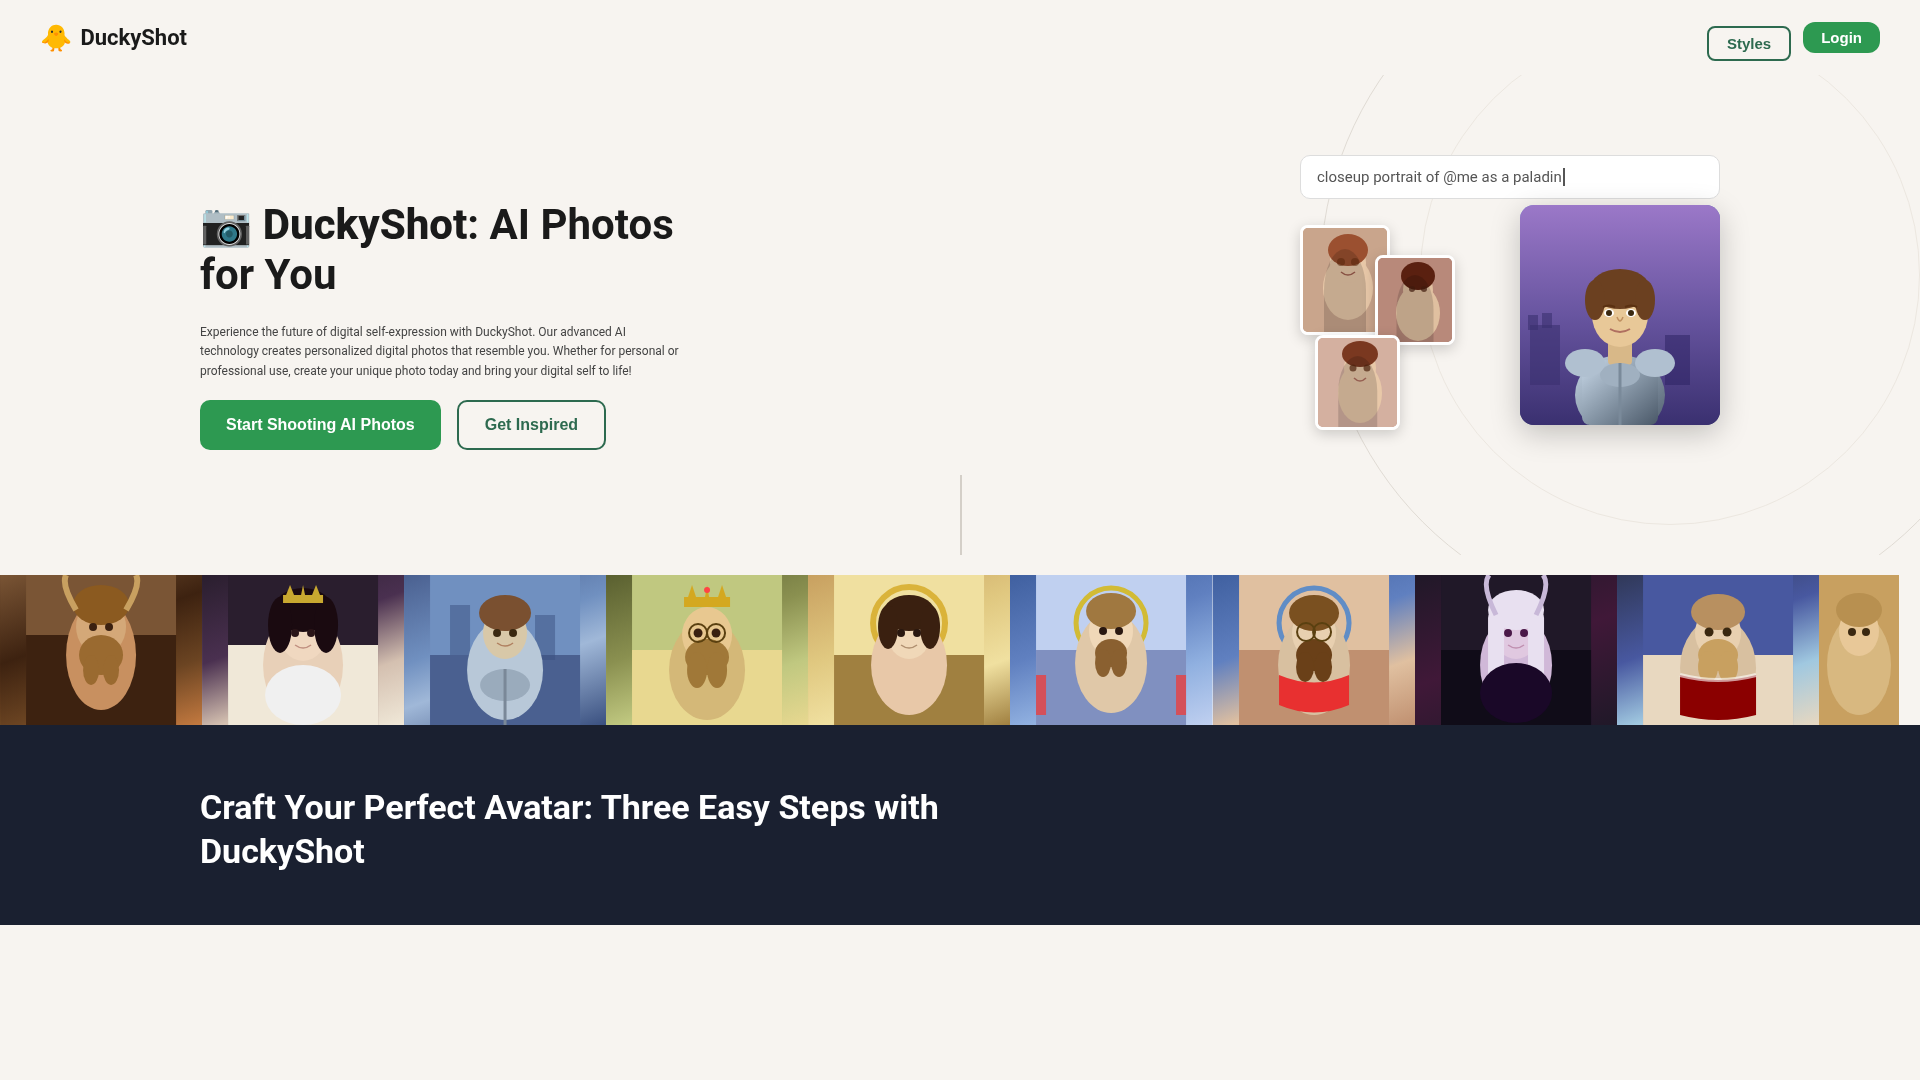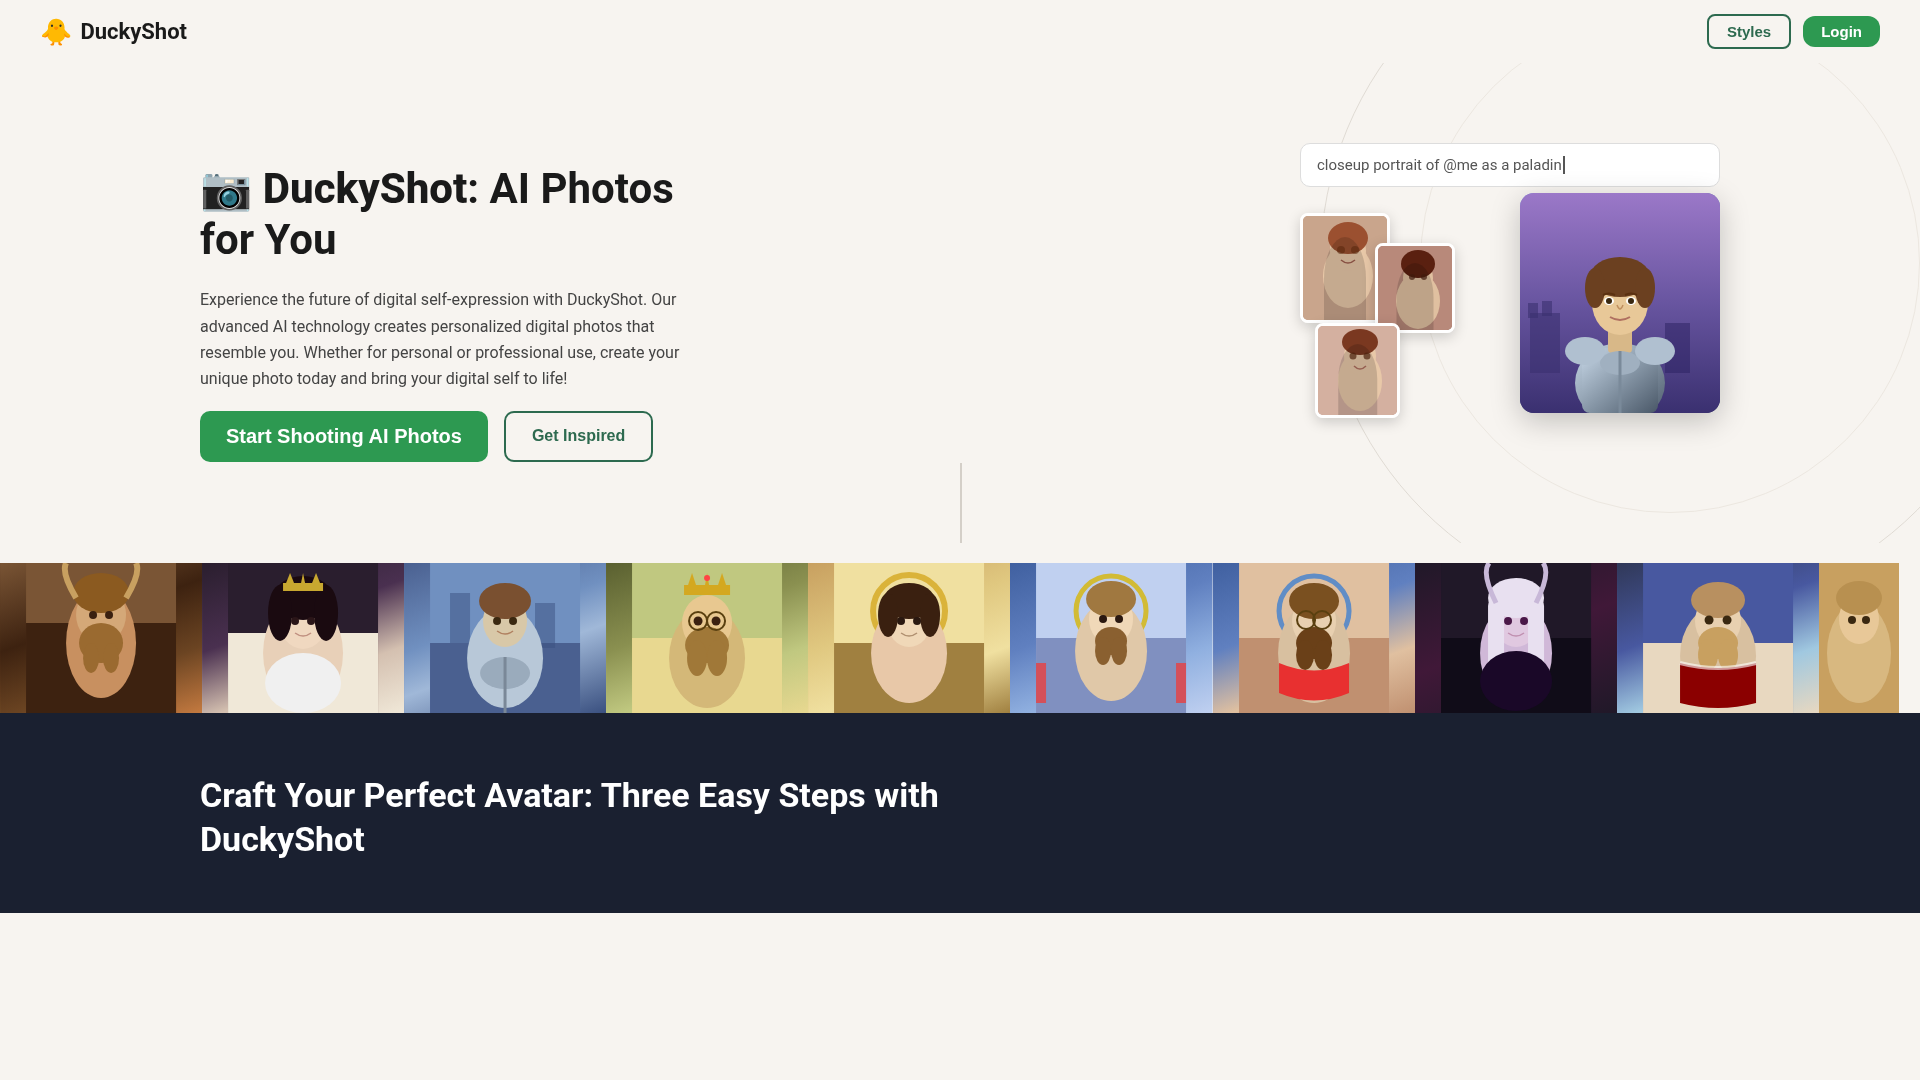--- a/index.html
+++ b/index.html
@@ -8,41 +8,41 @@
     
     .navbar {
       display: flex; align-items: center; justify-content: space-between;
       padding: 14px 40px; background: #f7f4f0; position: relative; z-index: 10;
     }
     .nav-logo { display: flex; align-items: center; gap: 8px; font-size: 22px; font-weight: 700; color: #1a1a1a; text-decoration: none; }
     .nav-logo-icon { font-size: 26px; }
     .nav-actions { display: flex; gap: 12px; align-items: center; }
     .btn-styles {
       border: 2px solid #2d6a4f; background: transparent; color: #2d6a4f;
-      padding: 7px 18px; border-radius: 8px; font-size: 15px; font-weight: 600; cursor: pointer;
+      padding: 7px 18px; border-radius: 8px; font-size: 15px; font-weight: 600; cursor: pointer; margin-top: 12px;
     }
     .btn-login {
       border: none; background: #2d9951; color: #fff;
       padding: 7px 18px; border-radius: 12px; font-size: 15px; font-weight: 600; cursor: pointer;
     }
 
     
     .hero {
       display: flex; align-items: center; justify-content: space-between;
       padding: 60px 200px 40px 200px; position: relative; min-height: 480px; overflow: hidden;
     }
     .hero-left { max-width: 480px; z-index: 2; }
     .hero-title { font-size: 42px; font-weight: 800; margin-bottom: 22px; line-height: 1.2; }
     .hero-title .brand { color: #1a1a1a; }
     .hero-title .rest { color: #1a1a1a; font-weight: 700; }
-    .hero-desc { font-size: 16px; color: #444; line-height: 1.65; margin-bottom: 18px; }
+    .hero-desc { font-size: 12px; color: #444; line-height: 1.65; margin-bottom: 18px; }
     .hero-buttons { display: flex; gap: 16px; }
     .btn-primary {
       background: #2d9951; color: #fff; border: none;
-      padding: 14px 26px; border-radius: 10px; font-size: 20px; font-weight: 600; cursor: pointer;
+      padding: 14px 26px; border-radius: 10px; font-size: 16px; font-weight: 600; cursor: pointer;
     }
     .btn-secondary {
       background: transparent; color: #2d6a4f; border: 2px solid #2d6a4f;
       padding: 14px 26px; border-radius: 10px; font-size: 16px; font-weight: 600; cursor: pointer;
     }
 
     
     .hero-right {
       position: relative; width: 420px; height: 340px; z-index: 2;
       flex-shrink: 0;

